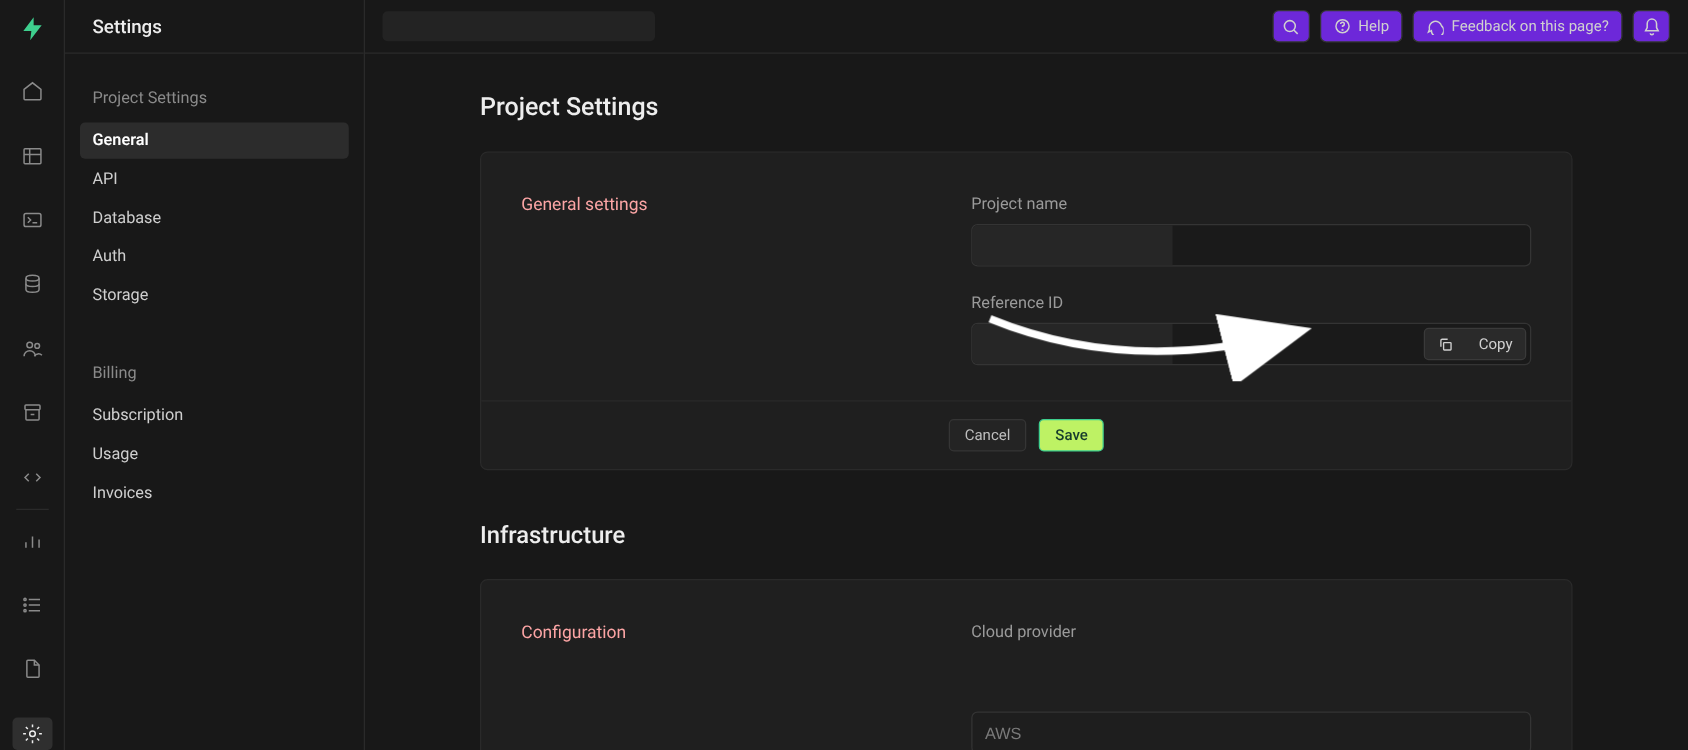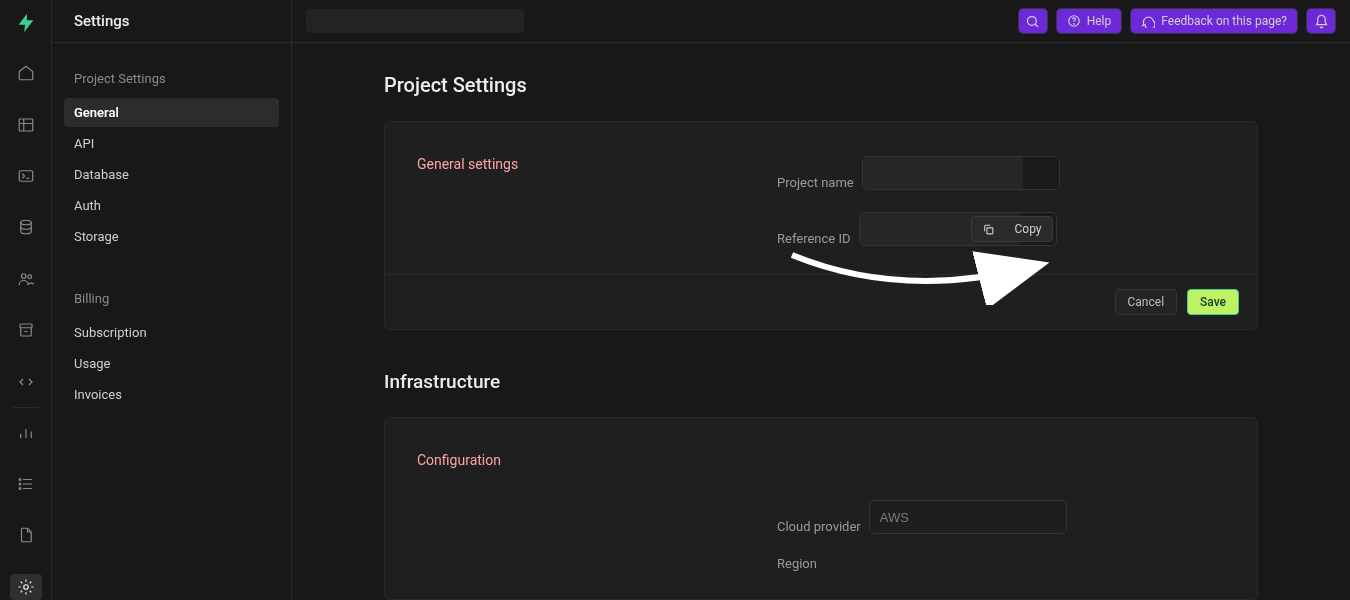--- a/index.html
+++ b/index.html
@@ -163,23 +163,22 @@
       color: #fca5a5;
     }
     .card-right {
       flex: 1;
       display: flex;
       flex-direction: column;
       gap: 22px;
     }
     .field {
       display: flex;
-      flex-direction: row;
+      flex-direction: column;
       gap: 8px;
-      align-items: flex-end;
     }
     .field-label {
       font-size: 13px;
       color: #9a9a9a;
     }
     .field-input-row {
       position: relative;
       display: flex;
       align-items: center;
     }
@@ -221,21 +220,21 @@
       align-items: center;
       gap: 20px;
       font-size: 12px;
       color: #d0d0d0;
       cursor: pointer;
     }
     .card-footer {
       border-top: 1px solid #2a2a2a;
       padding: 14px 18px;
       display: flex;
-      justify-content: flex-end;
+      justify-content: center;
       gap: 10px;
     }
     .btn {
       height: 26px;
       padding: 0 12px;
       border-radius: 4px;
       font-size: 12px;
       display: flex;
       align-items: center;
       cursor: pointer;

